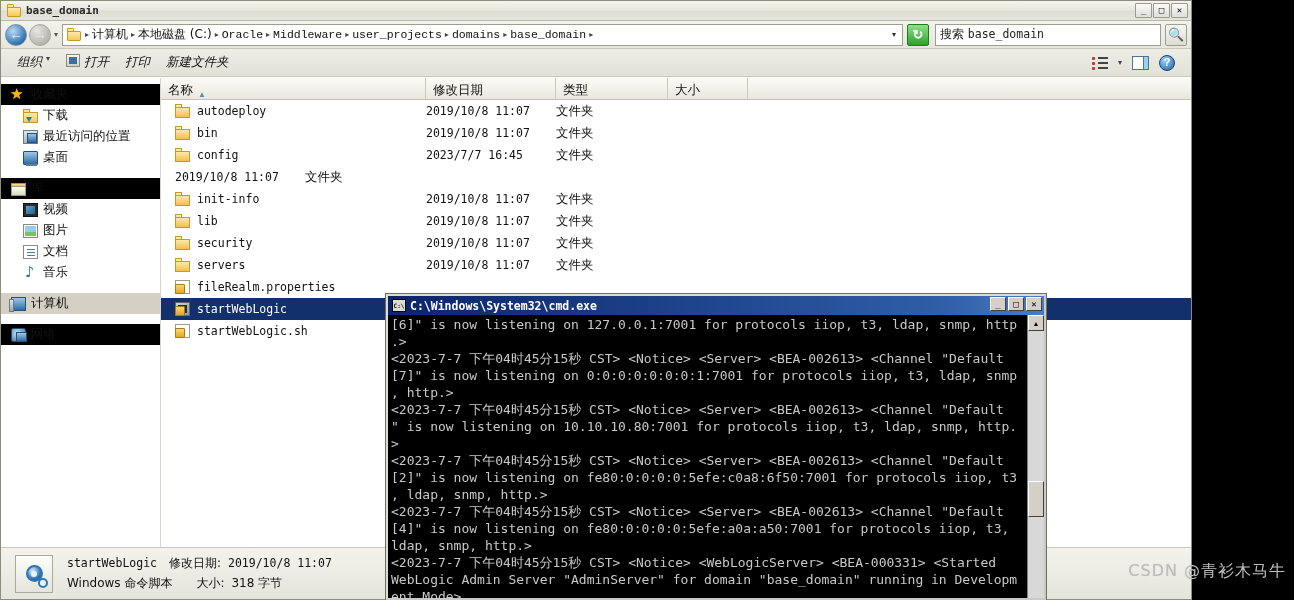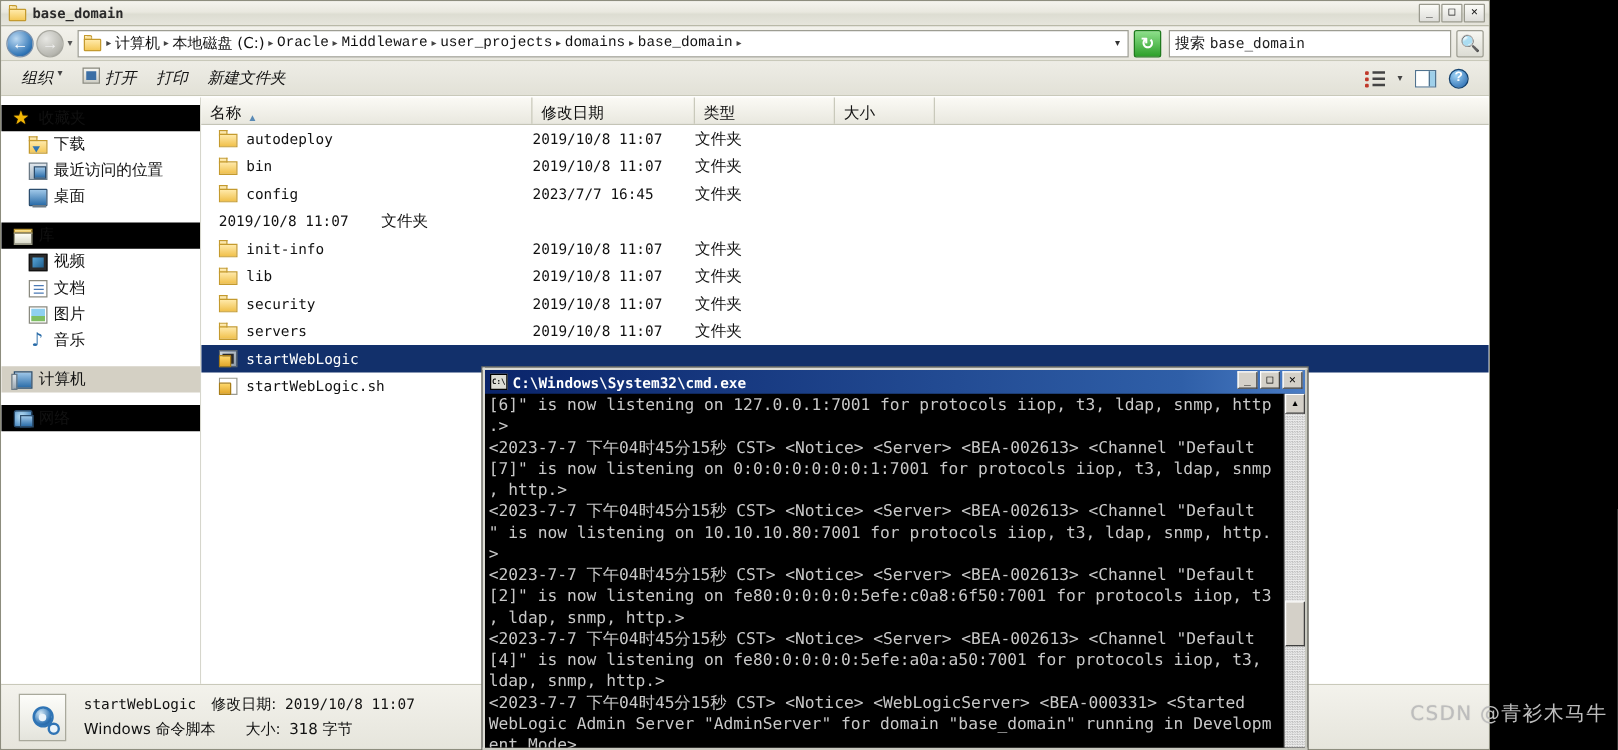--- a/index.html
+++ b/index.html
@@ -447,26 +447,26 @@
                 <span class="ftab"></span>
                 <span class="fbody"></span>
               </span>
             <span>库</span>
           </div>
           <div class="navitem">
             <span class="ic vid"></span>
             <span>视频</span>
           </div>
           <div class="navitem">
+            <span class="ic pic"></span>
+            <span>图片</span>
+          </div>
+          <div class="navitem">
             <span class="ic doc"></span>
             <span>文档</span>
-          </div>
-          <div class="navitem">
-            <span class="ic pic"></span>
-            <span>图片</span>
           </div>
           <div class="navitem">
             <span class="ic mus"></span>
             <span>音乐</span>
           </div>
         </div>
 
         <div class="navspacer"></div>
 
         <div class="navitem root sel">
@@ -582,20 +582,29 @@
             <div class="row">
               <div class="nm">
                 <span class="fico folder">
                   <span class="ftab"></span>
                   <span class="fbody"></span>
                 </span>
                 <span>servers</span>
               </div>
               <div class="dt">2019/10/8 11:07</div>
               <div class="tp">文件夹</div>
+              <div class="sz"></div>
+            </div>
+            <div class="row">
+              <div class="nm">
+                <span class="fico file"></span>
+                <span>fileRealm.properties</span>
+              </div>
+              <div class="dt"></div>
+              <div class="tp"></div>
               <div class="sz"></div>
             </div>
             <div class="row sel">
               <div class="nm">
                 <span class="fico bat"></span>
                 <span>startWebLogic</span>
               </div>
               <div class="dt"></div>
               <div class="tp"></div>
               <div class="sz"></div>

